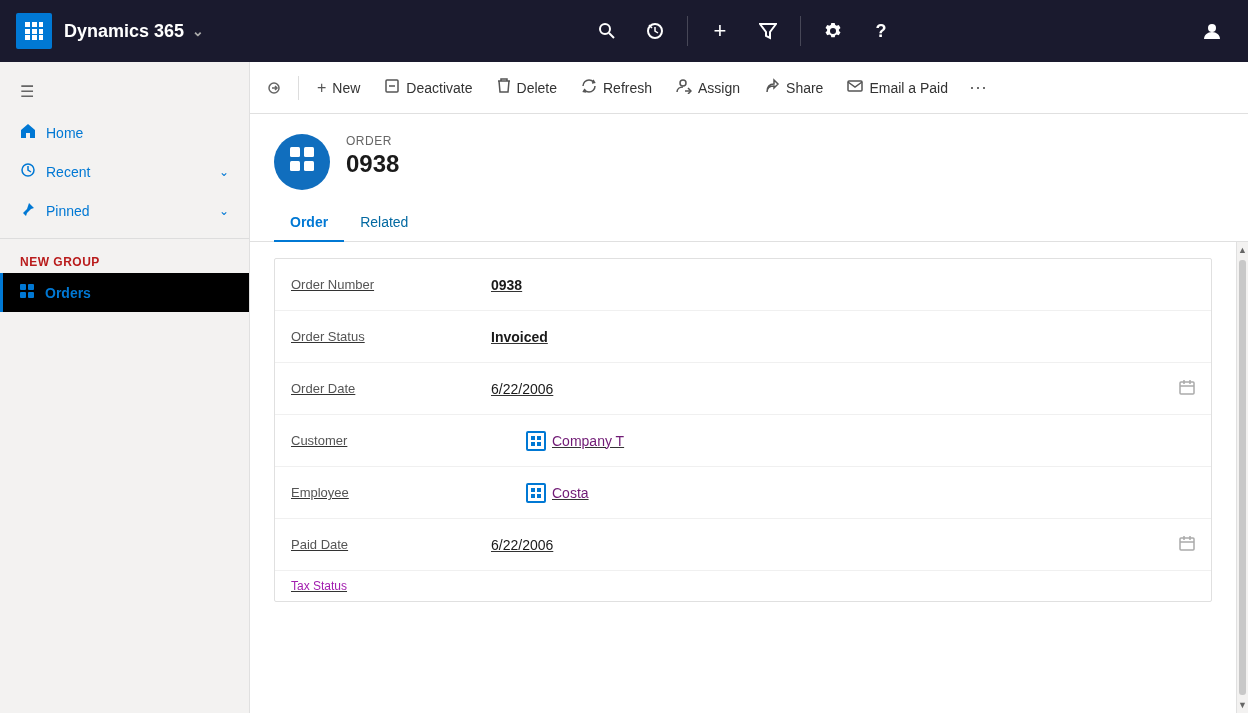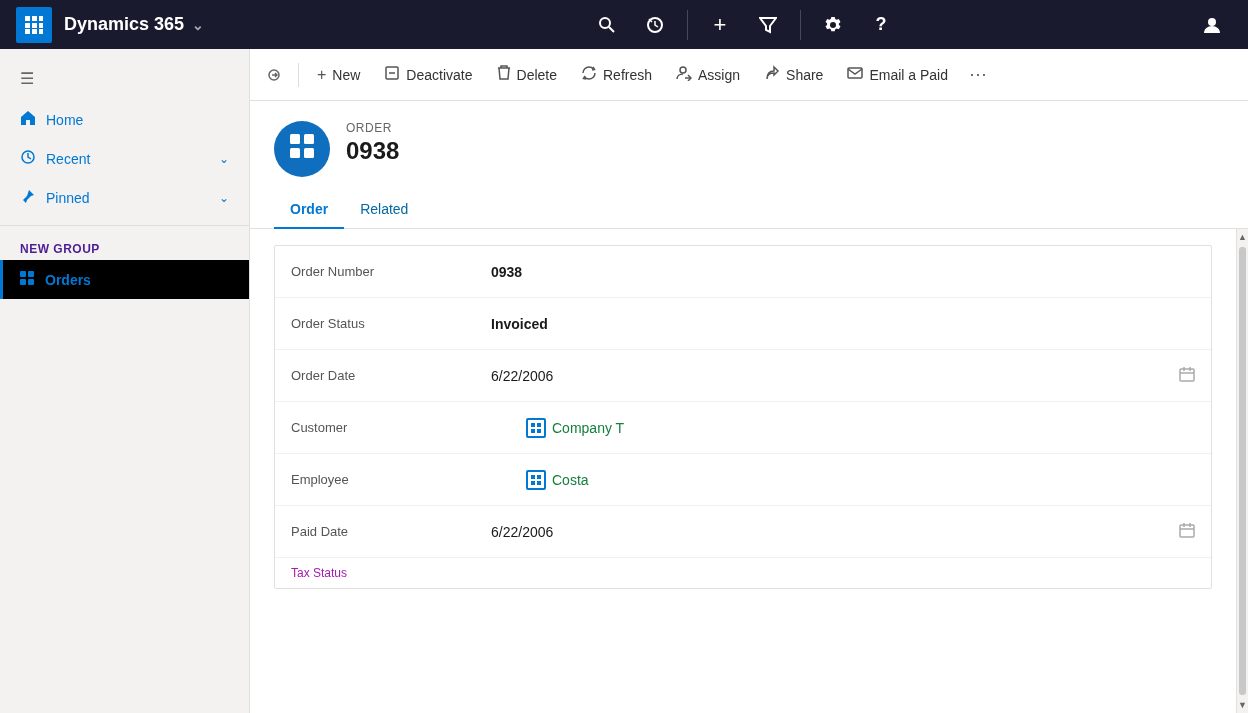--- a/index.html
+++ b/index.html
@@ -1,21 +1,21 @@
 <!DOCTYPE html>
 <html><head>
   <meta charset="utf-8">
   <style>
     * { box-sizing: border-box; margin: 0; padding: 0; }
     body { font-family: 'Segoe UI', sans-serif; font-size: 14px; color: #333; display: flex; flex-direction: column; height: 713px; width: 1248px; overflow: hidden; }
 
     
     .top-nav {
       background: #1a1a2e;
-      height: 49px;
+      height: 62px;
       display: flex;
       align-items: center;
       flex-shrink: 0;
     }
     .top-nav-left {
       width: 296px;
       display: flex;
       align-items: center;
       padding: 0 16px;
       gap: 12px;
@@ -114,21 +114,21 @@
       border: none;
       font-size: 14px;
       color: #0078d4;
       text-align: left;
     }
     .sidebar-item-row .left { display: flex; align-items: center; gap: 10px; }
     .sidebar-group-label {
       padding: 12px 20px 4px;
       font-size: 12px;
       font-weight: 600;
-      color: #4c1d95;
+      color: #b91c1c;
       text-transform: uppercase;
       letter-spacing: 0.5px;
     }
     .sidebar-nav-item {
       display: flex;
       align-items: center;
       gap: 10px;
       padding: 10px 16px;
       cursor: pointer;
       border-left: 3px solid transparent;
@@ -260,20 +260,21 @@
       color: #0078d4;
       border-bottom-color: #0078d4;
       font-weight: 600;
     }
 
     
     .form-area {
       flex: 1;
       overflow-y: auto;
       padding: 0;
+      text-decoration: underline;
     }
     .form-section {
       margin: 16px 24px;
       border: 1px solid #e0e0e0;
       border-radius: 2px;
     }
     .form-row {
       display: flex;
       align-items: center;
       border-bottom: 1px solid #f0f0f0;
@@ -288,21 +289,21 @@
       color: #555;
       padding-right: 16px;
     }
     .form-value {
       flex: 1;
       font-size: 14px;
       color: #1a1a1a;
     }
     .form-value.bold { font-weight: 700; }
     .form-value.link {
-      color: #15803d;
+      color: #701a75;
       cursor: pointer;
       display: flex;
       align-items: center;
       gap: 6px;
       padding-left: 35px;
     }
     .form-end-icon {
       color: #aaa;
       font-size: 16px;
       margin-left: auto;

